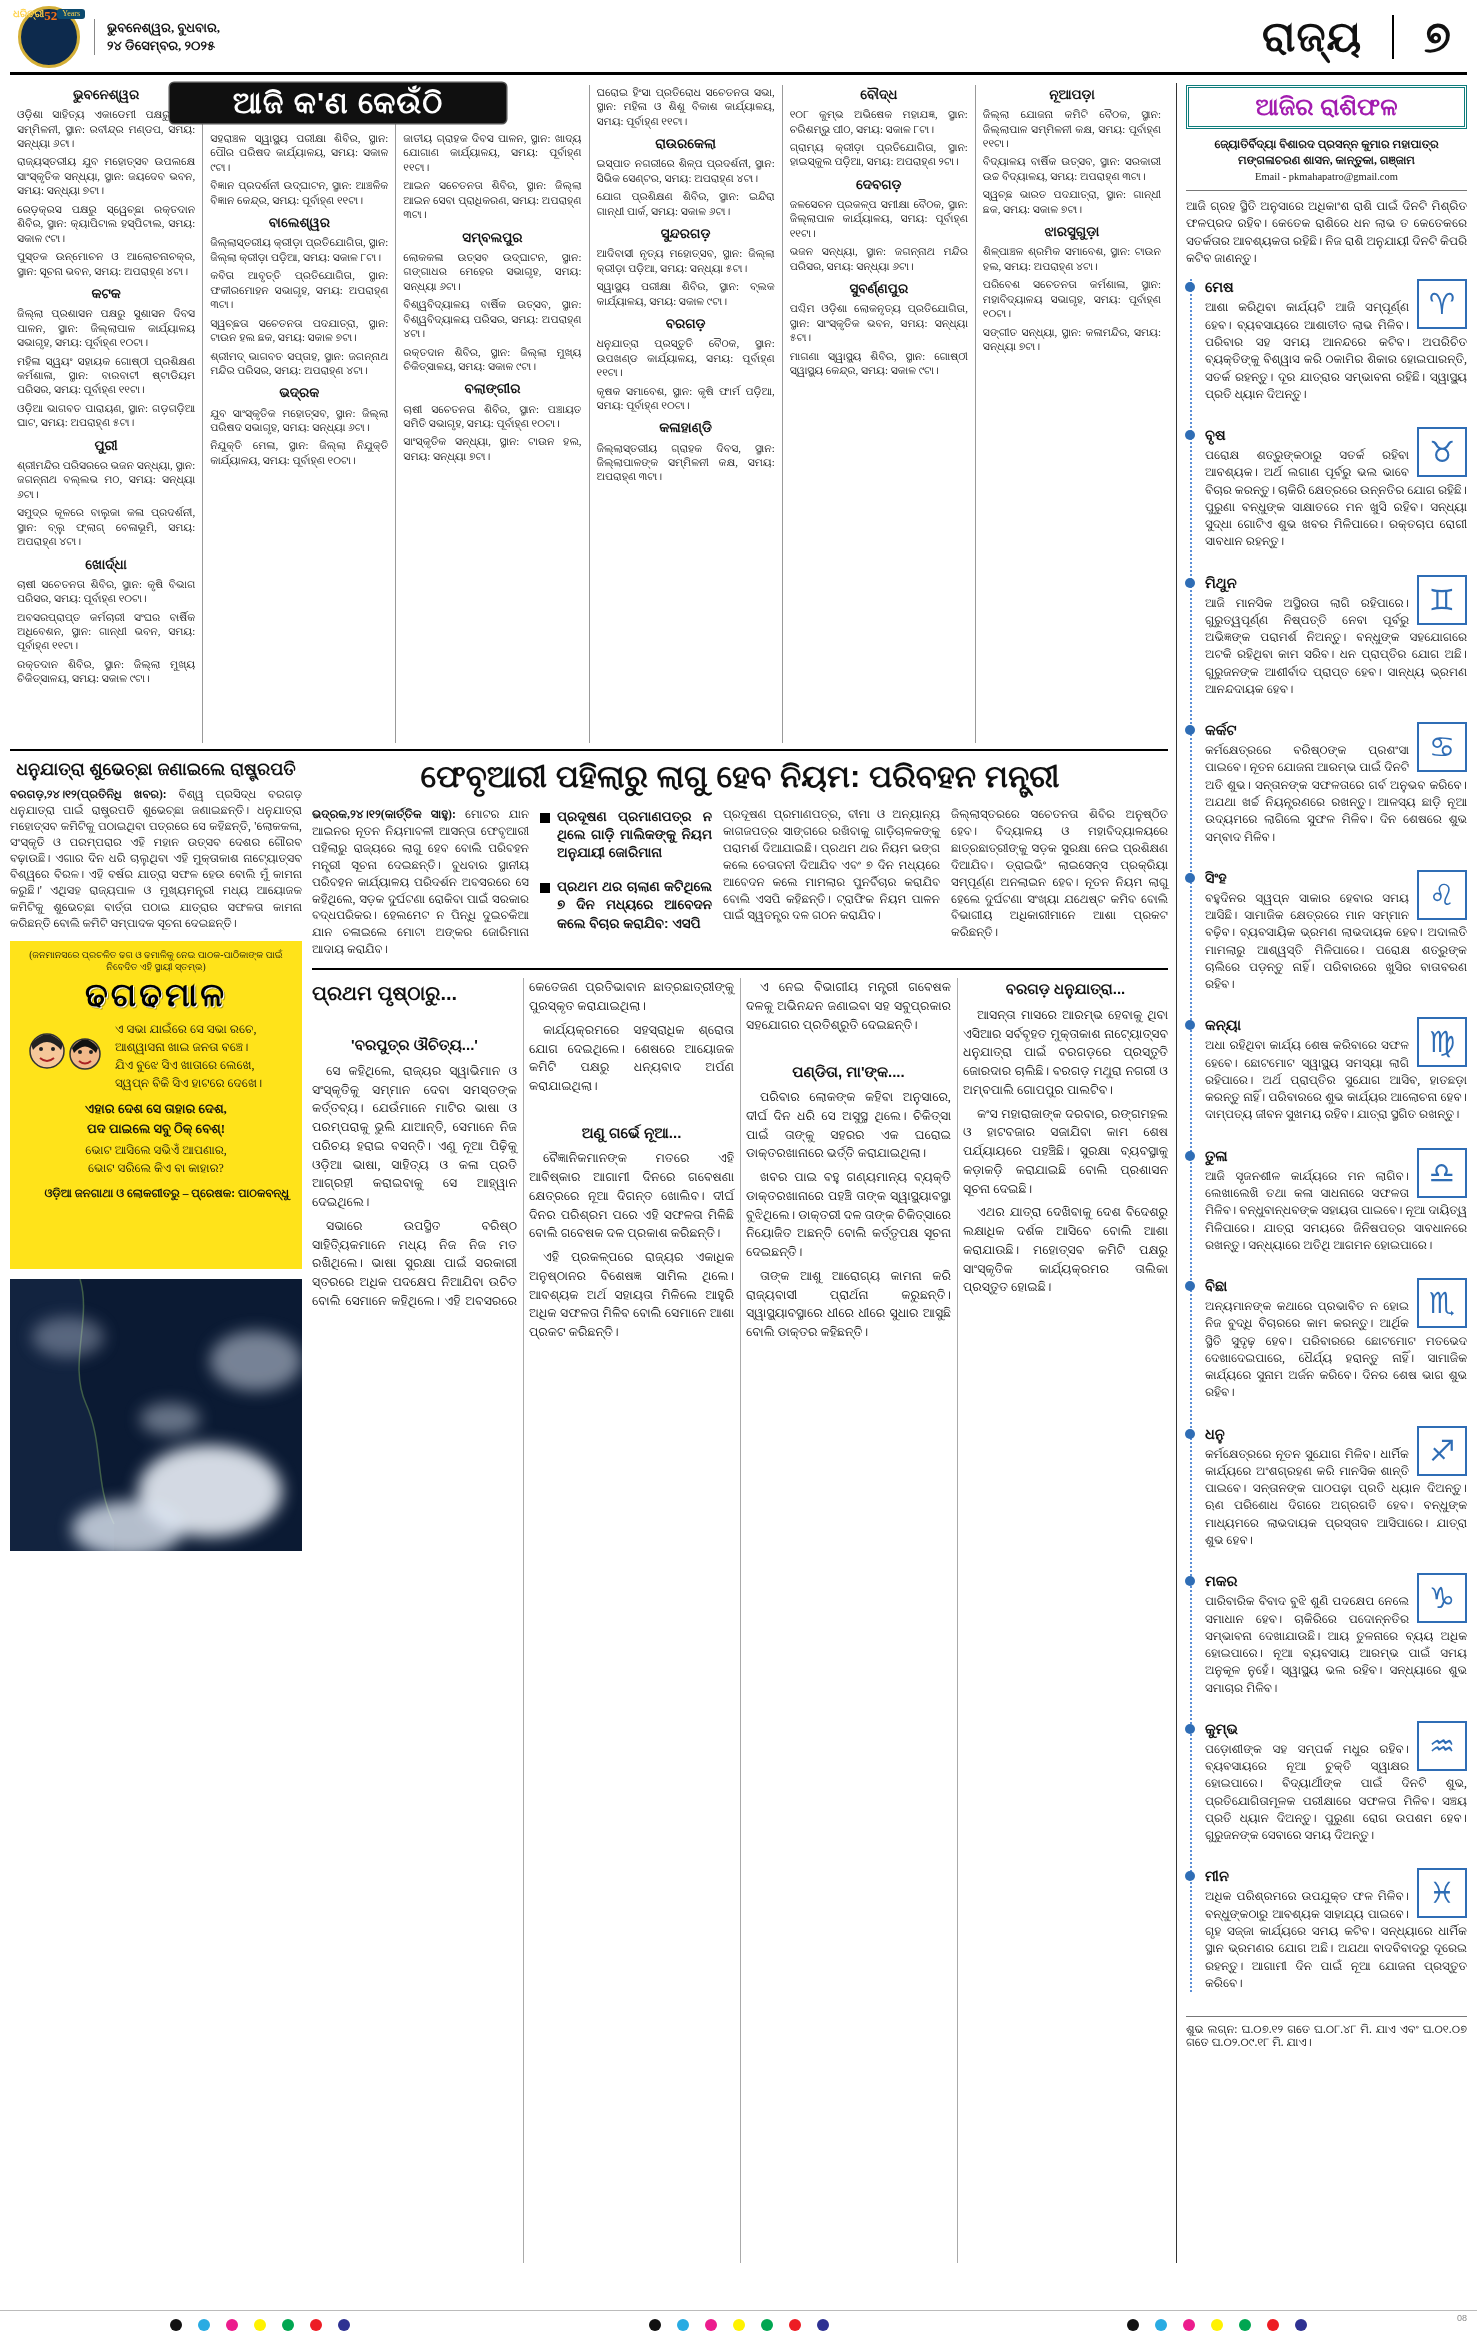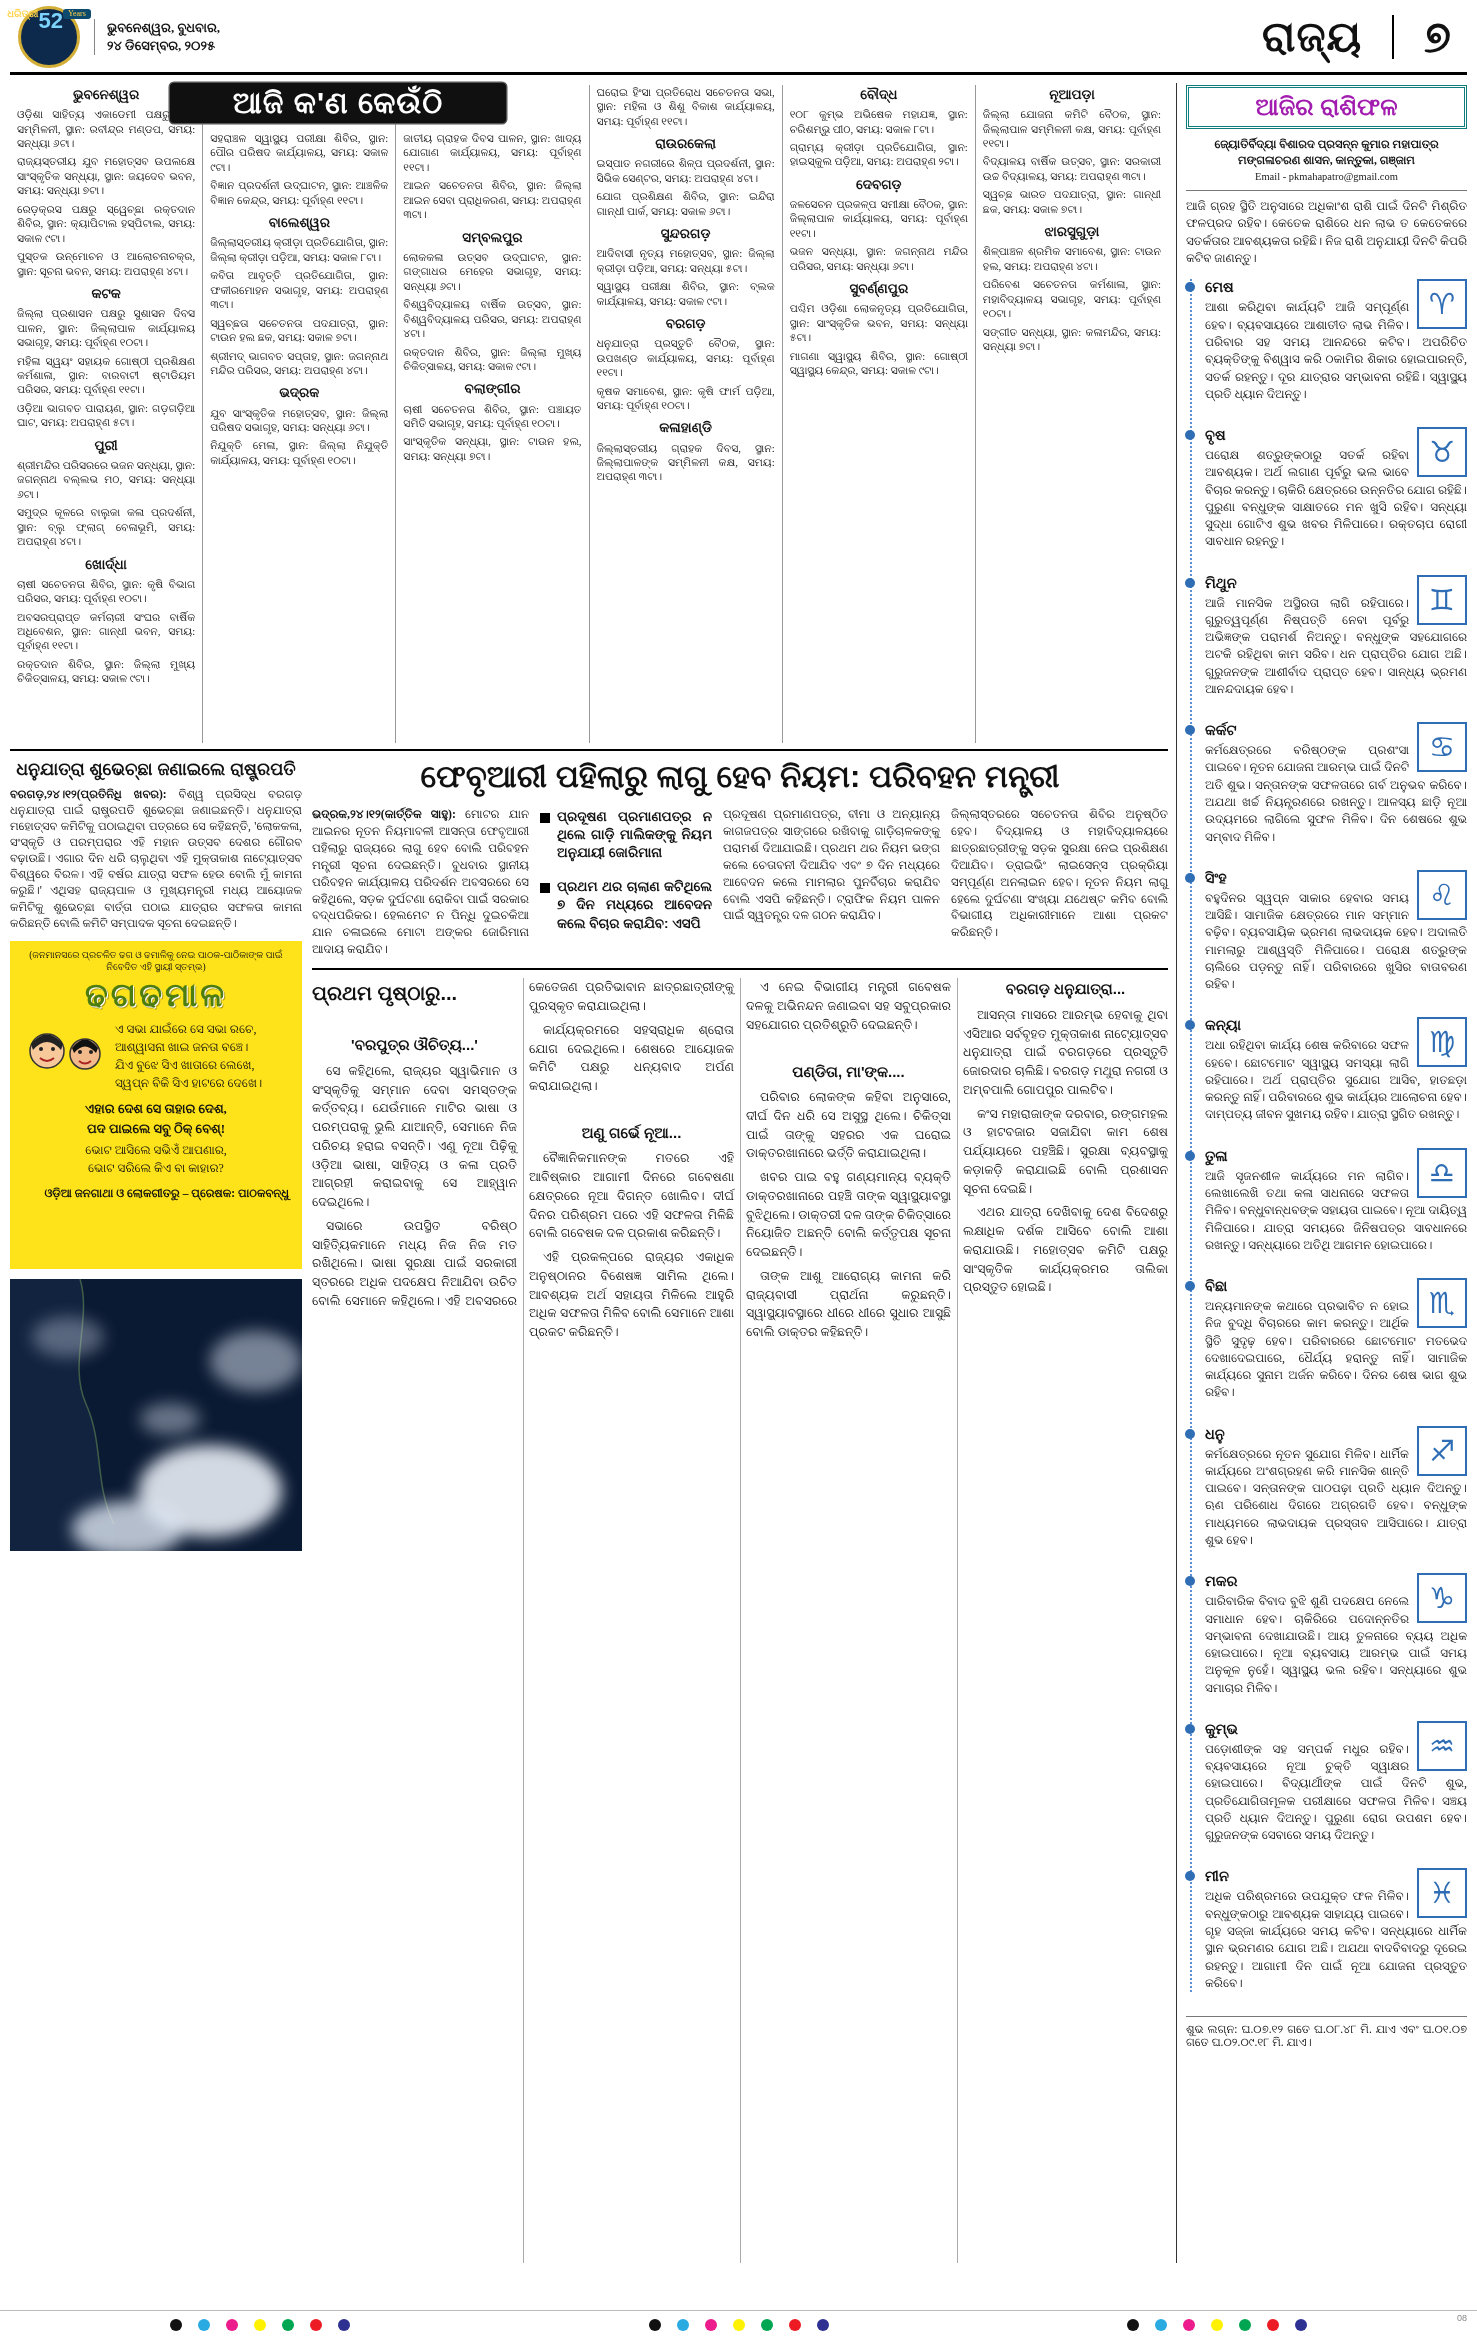--- a/index.html
+++ b/index.html
@@ -4,21 +4,21 @@
 <style>
   html,body { margin:0; padding:0; background:#e9e9e9; }
   .page { width:1477px; height:2339px; margin:0 auto; background:#fff; position:relative;
           font-family:"Liberation Serif", serif; color:#111; overflow:hidden; outline:1px solid #c2c2c2; }
 
   
   .masthead { height:62px; display:flex; align-items:center; padding:6px 18px 0; gap:14px; }
   .logo { width:56px; height:56px; border-radius:50%; background:#0d2a4d; border:3px solid #d4af37;
           display:flex; flex-direction:row; align-items:flex-start; justify-content:center; flex:none; }
   .logo-brand { color:#ffd24a; font-size:10px; font-weight:bold; line-height:1; }
-  .logo-num { font-size:22px; font-weight:bold; color:#7dd3fc; line-height:1.1; font-family:Liberation Sans, sans-serif; }
+  .logo-num { font-size:13px; font-weight:bold; color:#f97316; line-height:1.1; font-family:Liberation Serif, serif; }
   .logo-years { font-size:8px; color:#ffd24a; background:#0c4a6e; padding:0 5px; border-radius:3px; line-height:1.3; }
   .dateline { font-size:13px; font-weight:bold; line-height:1.35; border-left:1px solid #888; padding-left:12px; }
   .mast-fill { flex:1; }
   .section-title { font-size:42px; font-weight:bold; letter-spacing:1px; }
   .mast-divider { width:2px; height:44px; background:#000; margin:0 16px; }
   .page-number { font-size:44px; font-weight:bold; margin-right:8px; }
   .mast-rule { border-top:3px solid #000; margin:4px 10px 0; }
 
   
   .content { display:flex; padding:8px 10px 0; }
@@ -42,21 +42,21 @@
   .middle { display:flex; gap:10px; margin-top:8px; }
   .col-left { width:292px; flex:none; }
   .col-right { flex:1; min-width:0; }
 
   .president h2 { font-size:17.5px; text-align:center; margin:0 0 5px; line-height:1.25; font-family:"Liberation Sans",sans-serif; }
   .president .body { font-size:11.5px; line-height:1.4; text-align:justify; margin:0; }
   .dateline-inline { font-weight:bold; }
 
   .cartoon { background:#ffe31a; margin-top:10px; padding:8px 11px; height:312px; overflow:hidden; }
   .cartoon-intro { font-size:9.5px; text-align:center; margin:0 0 3px; line-height:1.3; }
-  .cartoon-title { text-align:center; color:#4d7c0f; font-size:33px; font-weight:bold; margin:0 0 5px;
+  .cartoon-title { text-align:center; color:#000000; font-size:33px; font-weight:bold; margin:0 0 5px;
           font-family:"Liberation Sans",sans-serif; letter-spacing:3px;
           text-shadow:1px 1px 0 #fff, 2px 2px 0 rgba(0,0,0,.3); }
   .cartoon-row { display:flex; gap:8px; align-items:flex-start; }
   .cartoon-faces { flex:none; }
   .verse { font-size:12px; line-height:1.5; }
   .verse.center { text-align:center; }
   .verse.bold { font-weight:bold; font-size:13px; text-align:center; margin:7px 0 3px; }
   .cartoon-credit { font-weight:bold; font-size:11.5px; text-align:right; margin:10px 2px 0; }
 
   .satellite { margin:10px 0 0; width:292px; height:272px; display:block; }

